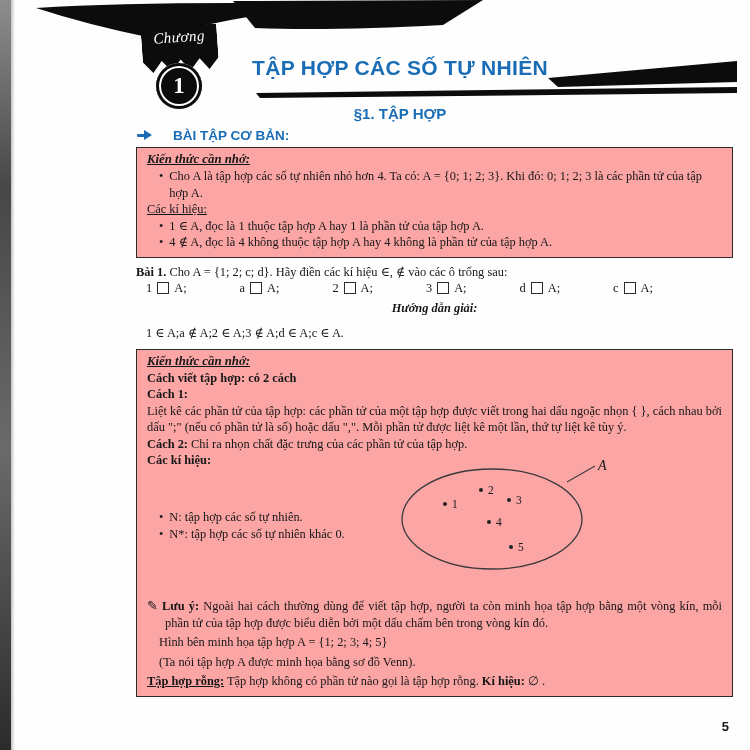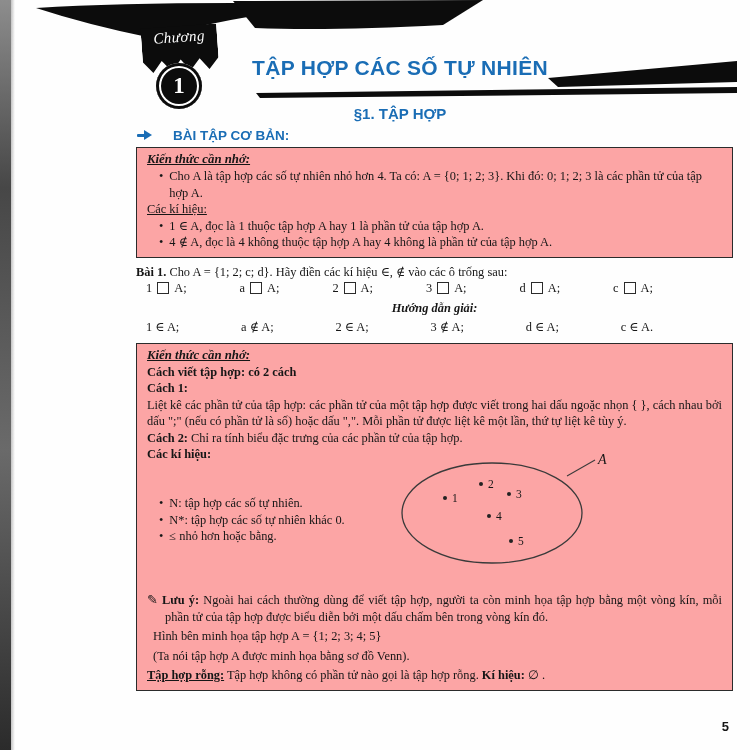--- a/index.html
+++ b/index.html
@@ -30,29 +30,29 @@
   .kbox-heading{font-weight:bold;font-style:italic;text-decoration:underline;font-size:12.8px}
   .bullet{display:flex;padding-left:12px}
   .bullet::before{content:"\2022";margin-right:6px}
   .underline{text-decoration:underline}
   .bold{font-weight:bold}
   .bi{font-weight:bold;}
   .exercise{margin-top:6px}
   .blank-row{display:flex;justify-content:space-between;padding:0 80px 0 10px}
   .blank-box{display:inline-block;width:12px;height:12px;border:1.1px solid #2b2b2b;vertical-align:-2px;margin:0 5px;background:#fff}
   .solution-heading{text-align:center;font-weight:bold;font-style:italic;margin-top:3px}
-  .answer-row{display:flex;justify-content:space-between;margin-top:3px;padding:0 80px 0 10px}
+  .answer-row{display:flex;margin-top:9px;padding:0 80px 0 10px}
   .kbox2{margin-top:7px}
   .justify{text-align:justify}
   .symbols-row{display:flex;align-items:center}
   .symbols-list{flex:1}
   .venn-wrap{width:215px;margin-right:112px;margin-top:-14px}
   .note-para{text-align:justify;padding-left:18px;text-indent:-18px;margin-top:14px}
   .note-icon{font-family:"DejaVu Sans","Liberation Sans",sans-serif;font-size:13px;font-style:normal}
-  .indent1{margin-left:6px;margin-top:3px}
+  .indent1{margin-left:12px;margin-top:3px}
   .empty-set{margin-top:3px}
   .page-number{position:absolute;right:21px;bottom:16px;font-weight:bold;font-size:13px;
     font-family:"Liberation Sans","DejaVu Sans",sans-serif;z-index:2}
 </style>
 </head>
 <body>
 
 <div class="page">
   <div class="spine"></div>
   <div class="spine-edge"></div>
@@ -119,34 +119,31 @@
       </div>
     </div>
 
     <div class="kbox kbox2">
       <div class="kbox-heading">Kiến thức cần nhớ:</div>
       <div class="bold">Cách viết tập hợp: có 2 cách</div>
       <div class="bi">Cách 1:</div>
       <div class="justify">Liệt kê các phần tử của tập hợp: các phần tử của một tập hợp được viết trong hai dấu ngoặc nhọn { }, cách nhau bởi dấu ";" (nếu có phần tử là số) hoặc dấu ",". Mỗi phần tử được liệt kê một lần, thứ tự liệt kê tùy ý.</div>
       <div>
         <span class="bi">Cách 2:</span>
-        <span>Chỉ ra tính biểu đặc trưng của các phần tử của tập hợp.</span>
+        <span>Chỉ ra nhọn chất đặc trưng của các phần tử của tập hợp.</span>
       </div>
       <div class="bold">Các kí hiệu:</div>
 
       <div class="symbols-row">
         <div class="symbols-list">
           <div class="bullet">
               <span>N: tập hợp các số tự nhiên.</span>
             </div>
           <div class="bullet">
               <span>N*: tập hợp các số tự nhiên khác 0.</span>
-            </div>
-          <div class="bullet">
-              <span>≤ nhỏ hơn hoặc bằng.</span>
             </div>
         </div>
         <div class="venn-wrap">
           <svg width="215" height="124" viewBox="0 0 215 124">
             <ellipse cx="97" cy="64" rx="90" ry="50" fill="none" stroke="#3a3a3a" stroke-width="1.3"></ellipse>
             <line x1="172" y1="27" x2="200" y2="11" stroke="#3a3a3a" stroke-width="1.1"></line>
             <text x="203" y="15" font-size="14" font-style="italic" fill="#161616">A</text>
             <circle cx="50" cy="49" r="2" fill="#222"></circle>
             <text x="57" y="53" font-size="11.5" fill="#161616">1</text>
             <circle cx="86" cy="35" r="2" fill="#222"></circle>

